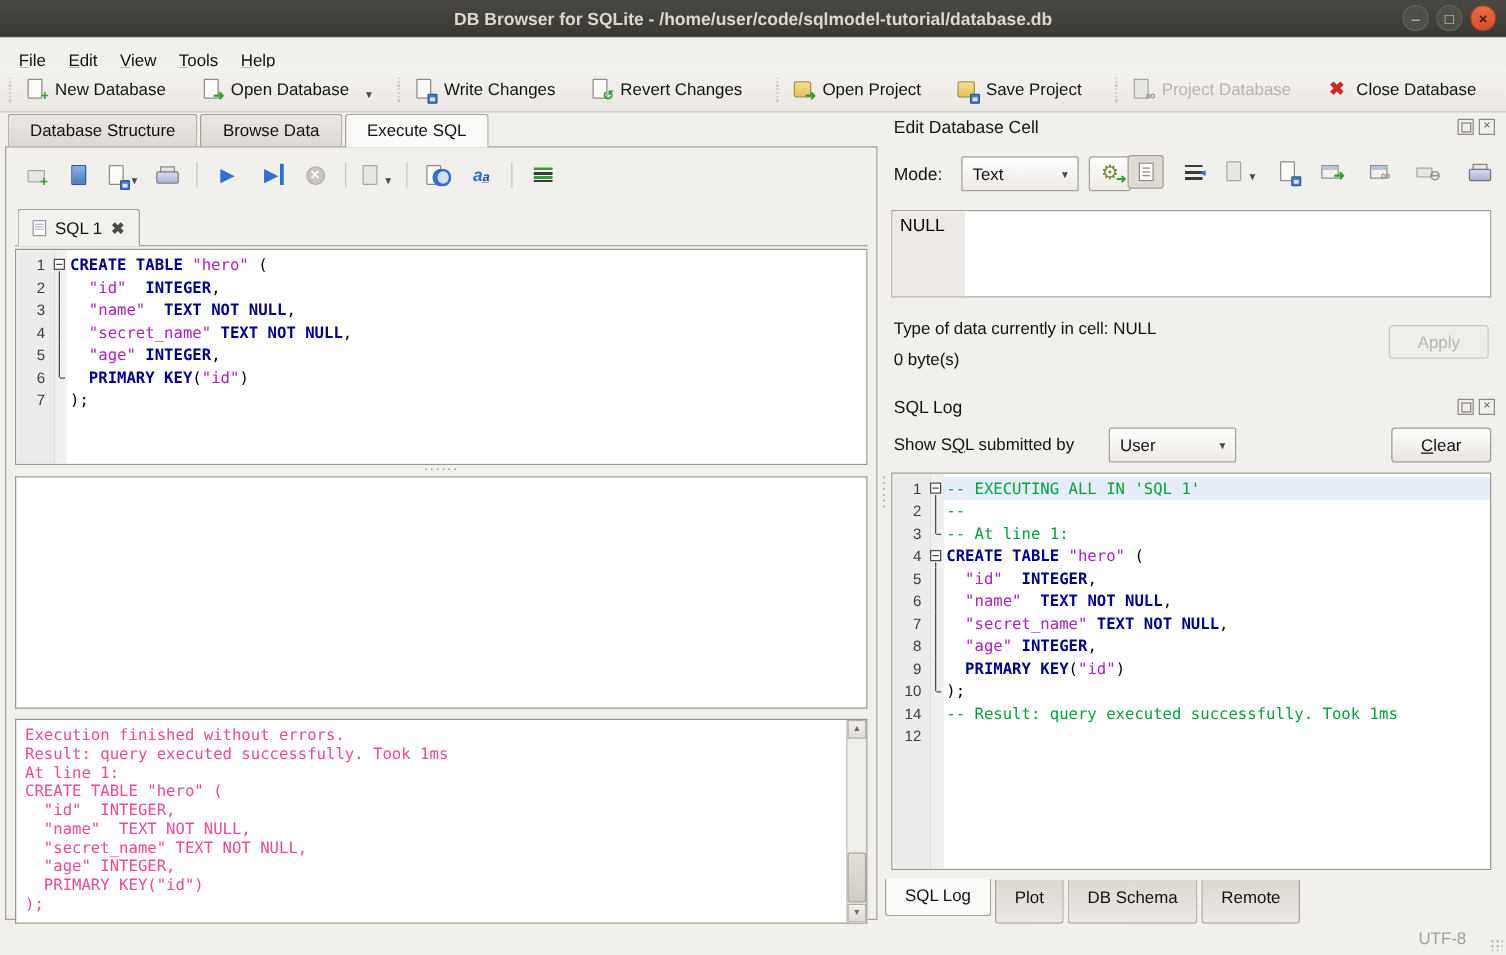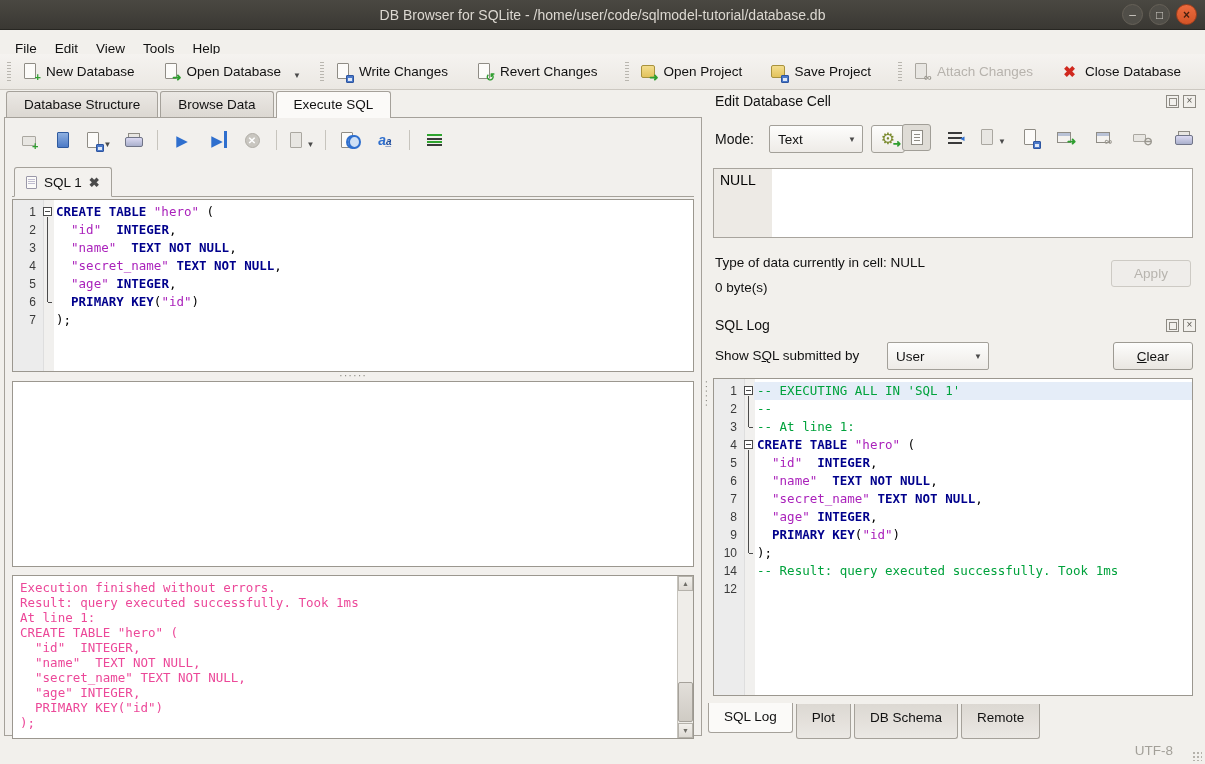--- a/index.html
+++ b/index.html
@@ -5,21 +5,21 @@
   * { box-sizing: border-box; margin: 0; padding: 0; }
   html,body { background:#d8d4cf; }
   #app {
     position:relative; width:1205px; height:764px; overflow:hidden;
     background:#f2f0ec; font-family:"Liberation Sans",sans-serif; color:#111;
   }
   
   .titlebar { position:absolute; left:0; top:0; width:100%; height:30px;
     background:linear-gradient(#4a4842,#3a3833); border-bottom:1px solid #272622;
     display:flex; align-items:center; justify-content:center; }
-  .titlebar .ttl { color:#dcd8d1; font-size:14px; font-weight:normal; }
+  .titlebar .ttl { color:#dcd8d1; font-size:14px; font-weight:bold; }
   .win-controls { position:absolute; right:8px; top:4px; display:flex; gap:6px; }
   .wbtn { width:21px; height:21px; border-radius:50%; display:flex; align-items:center;
     justify-content:center; font-size:12px; line-height:1; }
   .wbtn.minmax { background:#504e48; border:1px solid #666158; color:#d0cdc6; }
   .wbtn.closebtn { background:linear-gradient(#ec6b3e,#d35427); border:1px solid #a33f1c; color:#48200f; font-weight:bold; }
   
   .menubar { position:absolute; left:0; top:30px; width:100%; height:24px; background:#f2f0ec;
     display:flex; align-items:center; padding-left:6px; font-size:13.5px; }
   .menu-item { padding:3px 9px;margin-top:12px; }
   
@@ -238,21 +238,21 @@
           <span class="badge floppy"></span>
         </span>
       <span>Save Project</span>
     </div>
     <span class="tb-grip"></span>
     <div class="tbtn disabled">
       <span class="icw">
           <span class="ic-doc gray"></span>
           <span class="badge grayb">∞</span>
         </span>
-      <span>Attach Changes</span>
+      <span>Project Database</span>
     </div>
     <div class="tbtn">
       <span class="bigx">✖</span>
       <span>Close Database</span>
     </div>
   </div>
 
   <div class="left-wrap">
     <div class="main-tabs">
       <div class="mtab">Database Structure</div>

